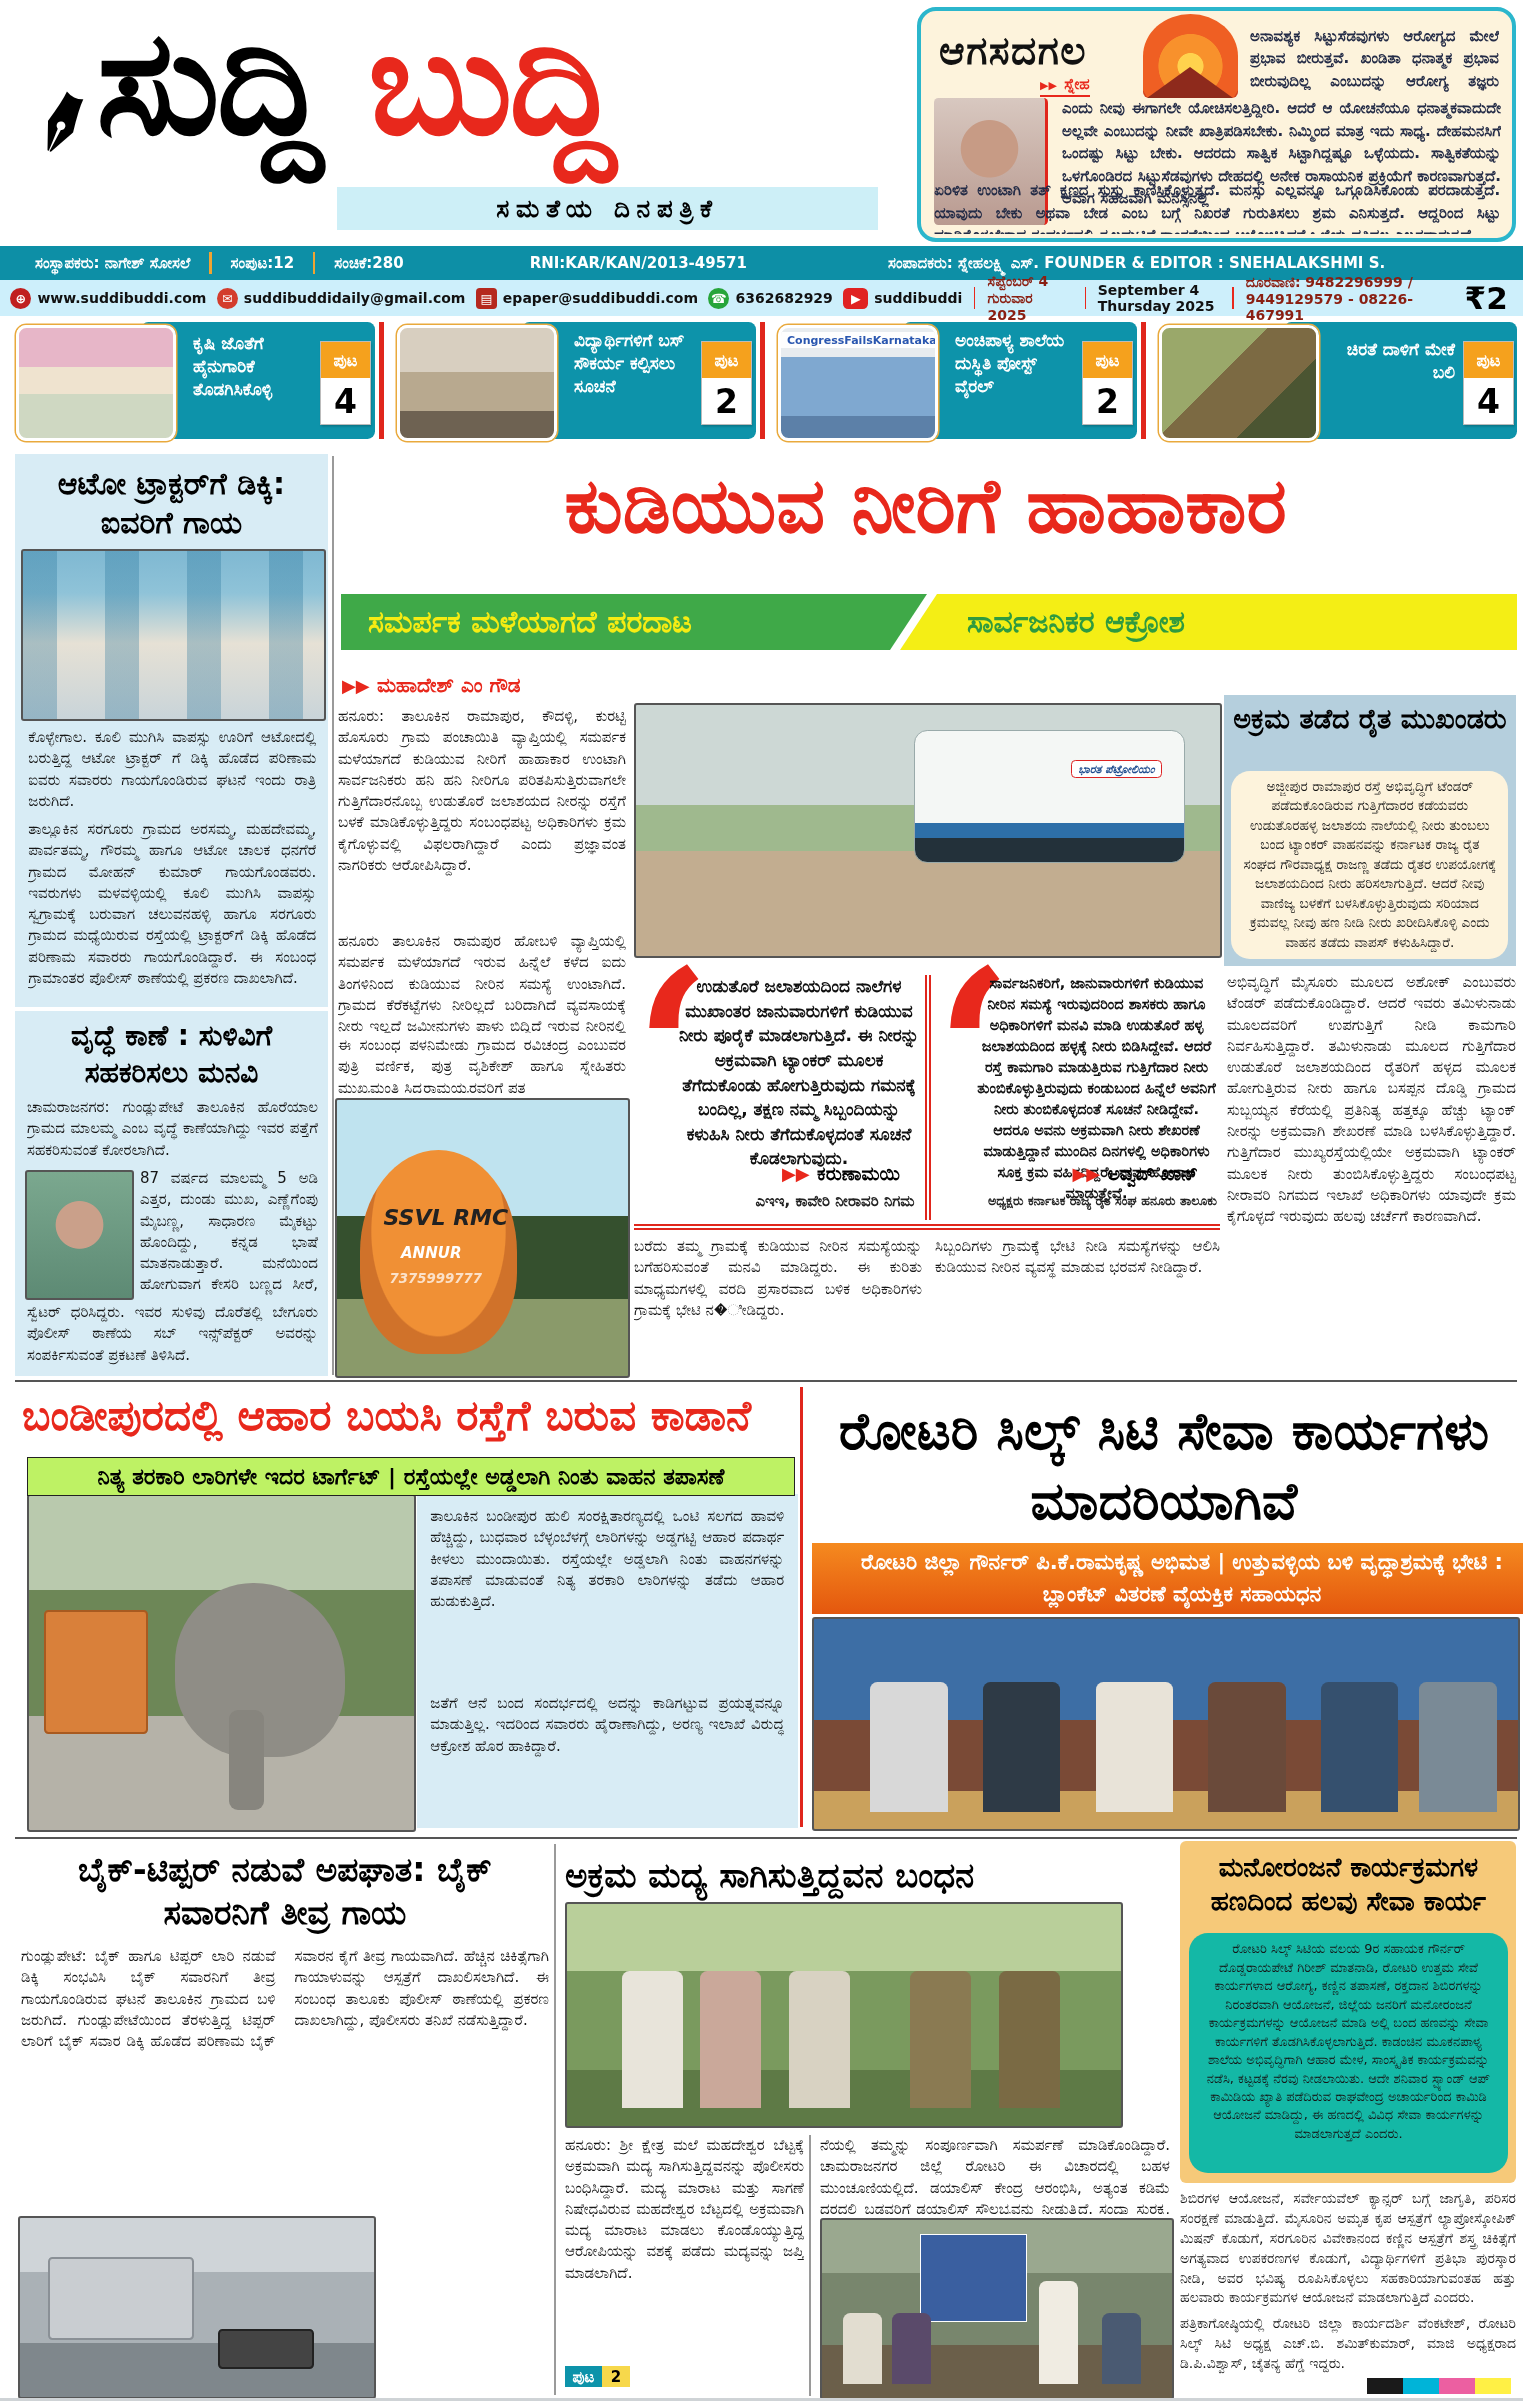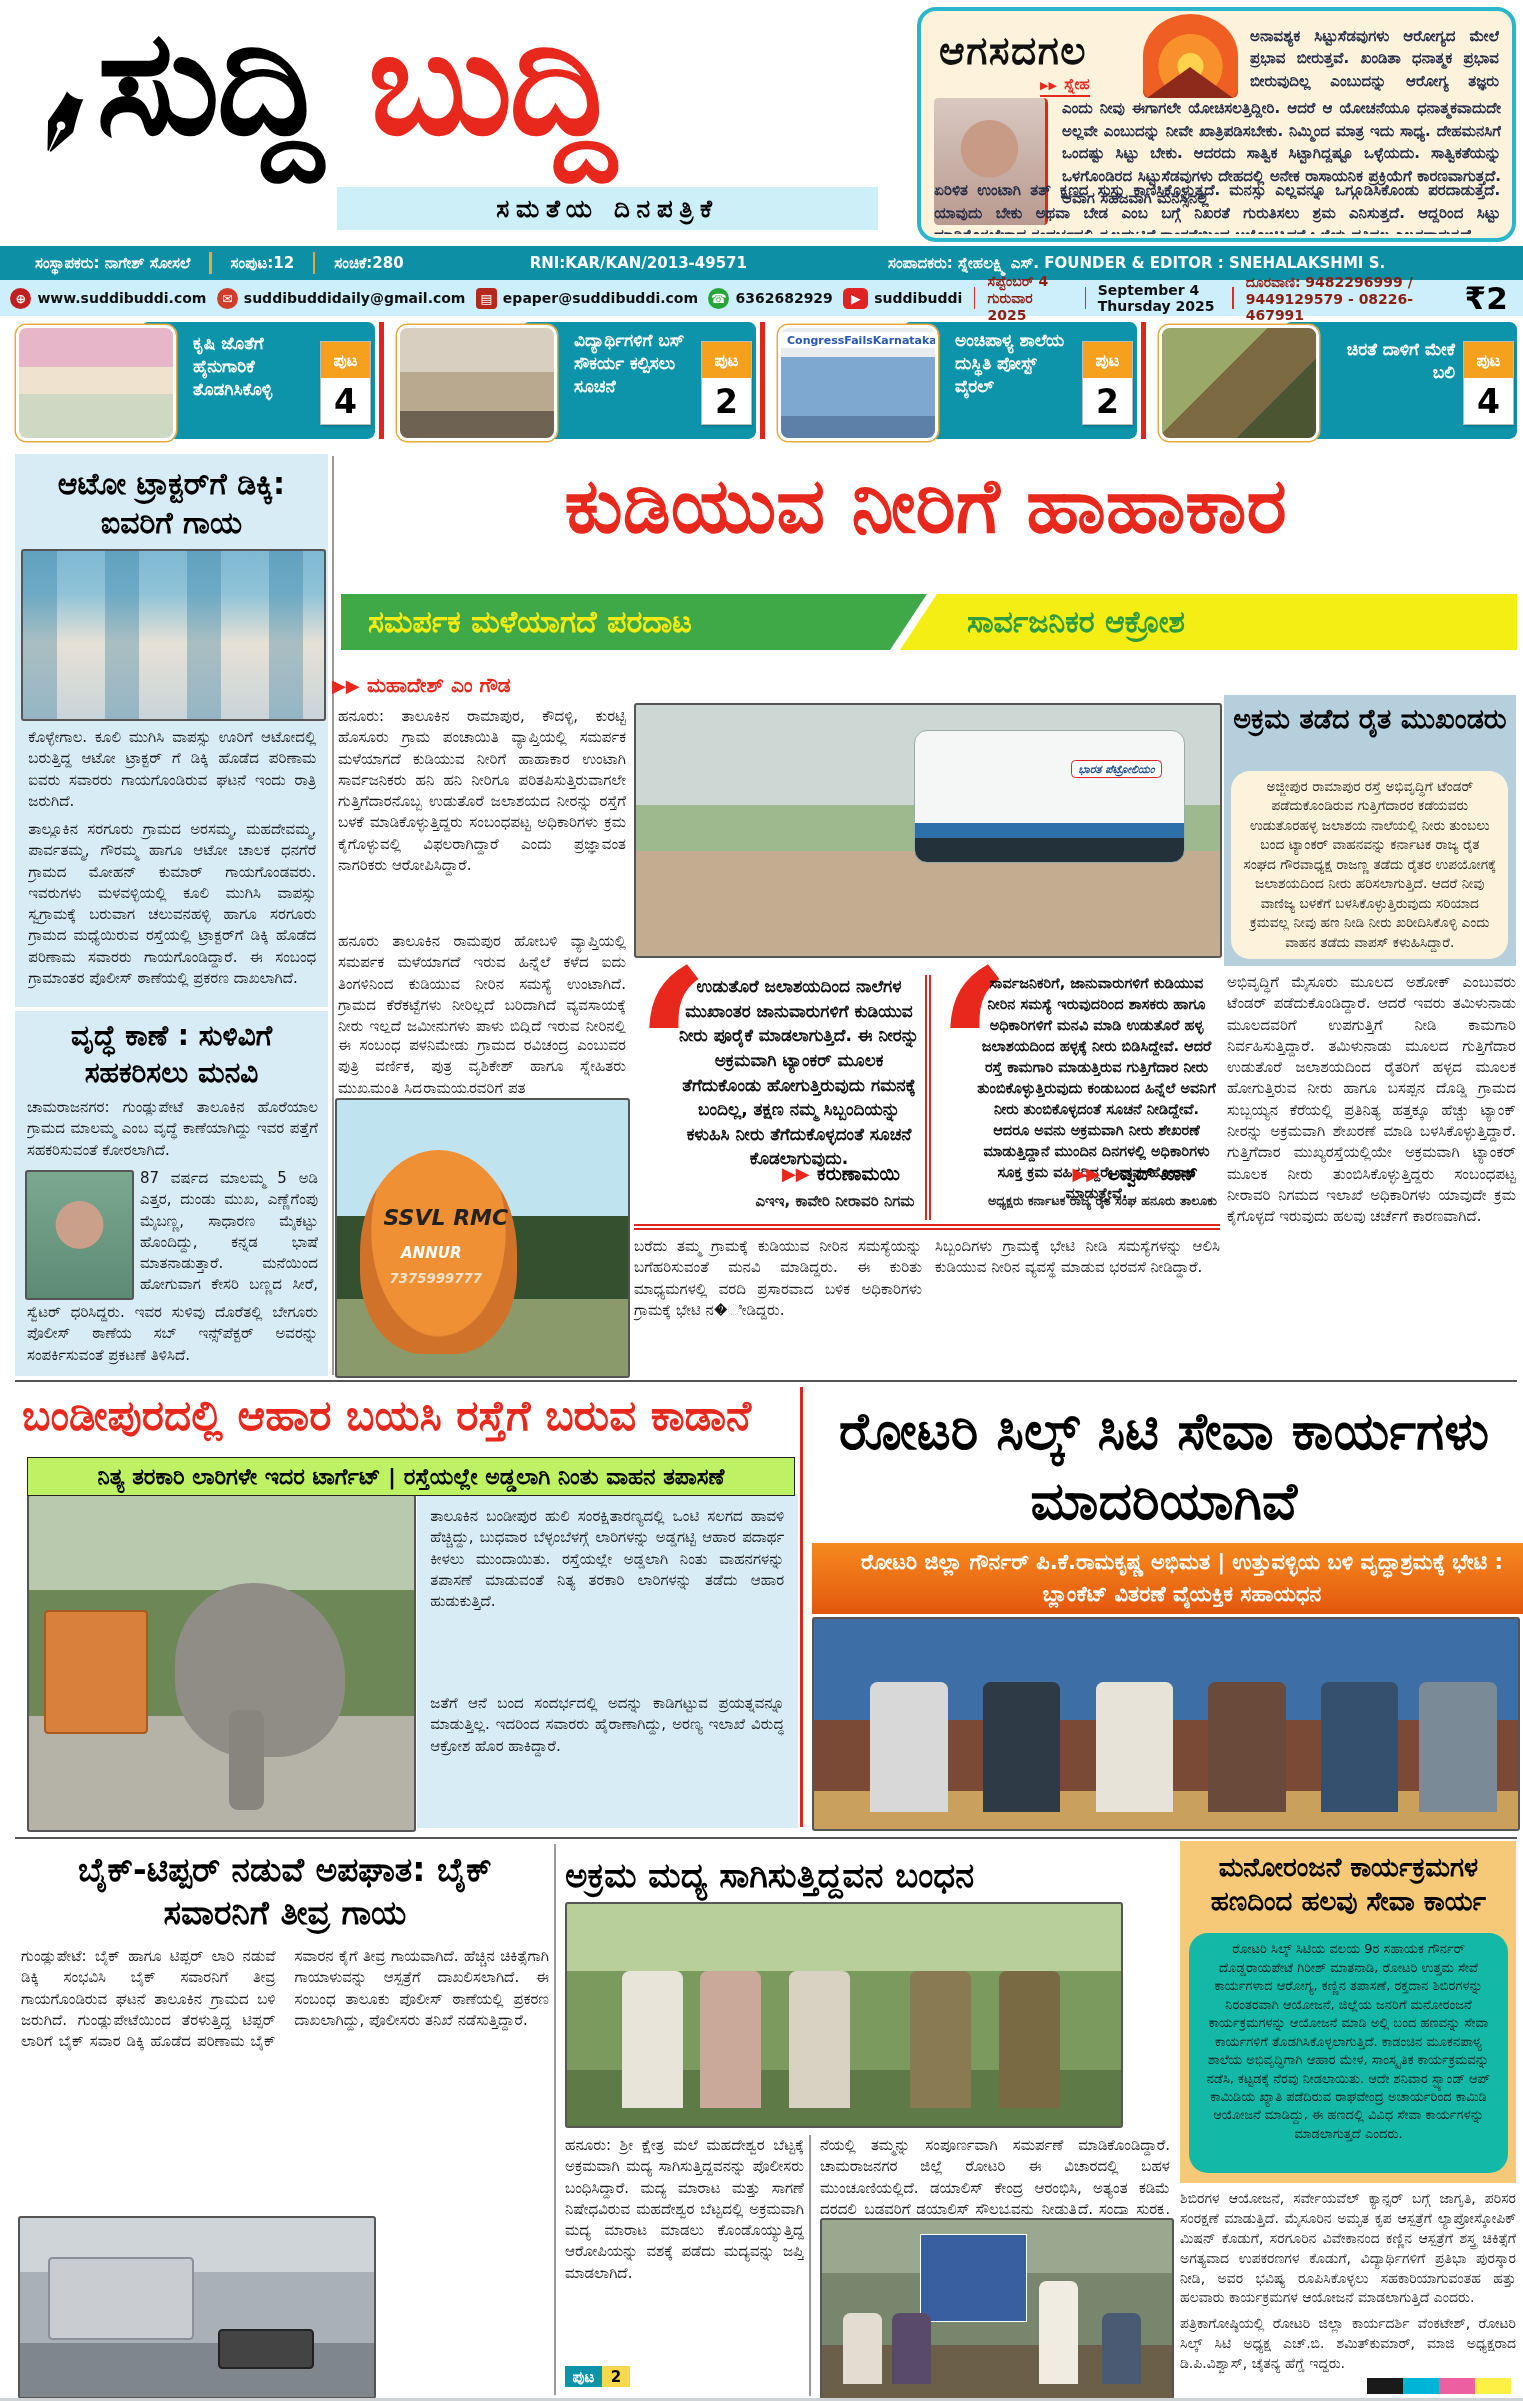--- a/index.html
+++ b/index.html
@@ -212,21 +212,21 @@
 
   <div class="abs" id="main-head" style="left:335px;top:458px;width:1181px;height:130px;">ಕುಡಿಯುವ ನೀರಿಗೆ ಹಾಹಾಕಾರ</div>
 
   <div class="abs strap-left" style="left:341px;top:594px;width:586px;height:56px;">
     <span>ಸಮರ್ಪಕ ಮಳೆಯಾಗದೆ ಪರದಾಟ</span>
   </div>
   <div class="abs strap-right" style="left:900px;top:594px;width:617px;height:56px;">
     <span>ಸಾರ್ವಜನಿಕರ ಆಕ್ರೋಶ</span>
   </div>
 
-  <div class="abs byline" style="left:332px;top:673px;">
+  <div class="abs byline" style="left:342px;top:673px;">
     <span class="ic-arrows"></span><span>ಮಹಾದೇಶ್ ಎಂ ಗೌಡ</span>
   </div>
 
   <div class="abs bodytxt" style="left:338px;top:706px;width:288px;height:222px;">ಹನೂರು: ತಾಲೂಕಿನ ರಾಮಾಪುರ, ಕೌದಳ್ಳಿ, ಕುರಟ್ಟಿ ಹೊಸೂರು ಗ್ರಾಮ ಪಂಚಾಯಿತಿ ವ್ಯಾಪ್ತಿಯಲ್ಲಿ ಸಮರ್ಪಕ ಮಳೆಯಾಗದೆ ಕುಡಿಯುವ ನೀರಿಗೆ ಹಾಹಾಕಾರ ಉಂಟಾಗಿ ಸಾರ್ವಜನಿಕರು ಹನಿ ಹನಿ ನೀರಿಗೂ ಪರಿತಪಿಸುತ್ತಿರುವಾಗಲೇ ಗುತ್ತಿಗೆದಾರನೊಬ್ಬ ಉಡುತೊರೆ ಜಲಾಶಯದ ನೀರನ್ನು ರಸ್ತೆಗೆ ಬಳಕೆ ಮಾಡಿಕೊಳ್ಳುತ್ತಿದ್ದರು ಸಂಬಂಧಪಟ್ಟ ಅಧಿಕಾರಿಗಳು ಕ್ರಮ ಕೈಗೊಳ್ಳುವಲ್ಲಿ ವಿಫಲರಾಗಿದ್ದಾರೆ ಎಂದು ಪ್ರಜ್ಞಾವಂತ ನಾಗರಿಕರು ಆರೋಪಿಸಿದ್ದಾರೆ.</div>
   <div class="abs bodytxt" style="left:338px;top:931px;width:288px;height:102px;">ಹನೂರು ತಾಲೂಕಿನ ರಾಮಪುರ ಹೋಬಳಿ ವ್ಯಾಪ್ತಿಯಲ್ಲಿ ಸಮರ್ಪಕ ಮಳೆಯಾಗದೆ ಇರುವ ಹಿನ್ನೆಲೆ ಕಳೆದ ಐದು ತಿಂಗಳಿನಿಂದ ಕುಡಿಯುವ ನೀರಿ­ನ ಸಮಸ್ಯೆ ಉಂಟಾಗಿದೆ. ಗ್ರಾಮದ ಕೆರೆಕಟ್ಟೆಗಳು ನೀರಿಲ್ಲದೆ ಬರಿದಾಗಿದೆ ವ್ಯವಸಾಯಕ್ಕೆ ನೀರು ಇಲ್ಲದೆ ಜಮೀನುಗಳು ಪಾಳು ಬಿದ್ದಿದೆ ಇರುವ ನೀರಿನಲ್ಲಿ ಬೆಳೆ ಮಾಡಲಾಗಿದ್ದರು ಅಂತರ್ಜಲ ಮಟ್ಟ ದಿನದಿಂದ ದಿನಕ್ಕೆ ಕುಸಿಯುತ್ತಿರುವುದರಿಂದ ಬೆಳೆಗಳೆಲ್ಲ ಒಣಗುತ್ತಿದೆ.</div>
   <div class="abs bodytxt" style="left:338px;top:1035px;width:288px;height:58px;">ಈ ಸಂಬಂಧ ಪಳನಿಮೇಡು ಗ್ರಾಮದ ರವಿಚಂದ್ರ ಎಂಬುವರ ಪುತ್ರಿ ವರ್ಣಿಕ, ಪುತ್ರ ವೃಶಿಕೇಶ್ ಹಾಗೂ ಸ್ನೇಹಿತರು ಮುಖ್ಯಮಂತ್ರಿ ಸಿದ್ದರಾಮಯ್ಯರವರಿಗೆ ಪತ್ರ</div>
 
   <div class="abs photo phborder ph-bp-tanker" style="left:634px;top:703px;width:584px;height:251px;">
     <div class="tanker-body"></div>
     <div class="tanker-label">ಭಾರತ ಪೆಟ್ರೋಲಿಯಂ</div>
@@ -326,21 +326,21 @@
 
   <div class="abs bodytxt" style="left:820px;top:2135px;width:350px;height:79px;">ನೆಯಲ್ಲಿ ತಮ್ಮನ್ನು ಸಂಪೂರ್ಣವಾಗಿ ಸಮರ್ಪಣೆ ಮಾಡಿಕೊಂಡಿದ್ದಾರೆ. ಚಾಮರಾಜನಗರ ಜಿಲ್ಲೆ ರೋಟರಿ ಈ ವಿಚಾರದಲ್ಲಿ ಬಹಳ ಮುಂಚೂಣಿಯಲ್ಲಿದೆ. ಡಯಾಲಿಸ್ ಕೇಂದ್ರ ಆರಂಭಿಸಿ, ಅತ್ಯಂತ ಕಡಿಮೆ ದರದಲ್ಲಿ ಬಡವರಿಗೆ ಡಯಾಲಿಸ್ ಸೌಲಭ್ಯವನ್ನು ನೀಡುತ್ತಿದೆ. ಸಂಧ್ಯಾ ಸುರಕ್ಷ, ಪ್ರತಿ ಮಾಹೆ ಕಣ್ಣಿನ ಉಚಿತ ತಪಾಸಣೆ</div>
   <div class="abs photo phborder ph-meeting" style="left:820px;top:2218px;width:350px;height:178px;">
     <div class="banner"></div>
     <div class="fig" style="left:6%;height:40%;background:#e2ddd0;"></div>
     <div class="fig" style="left:20%;height:40%;background:#5a4a6a;"></div>
     <div class="fig" style="left:62%;height:58%;background:#f0ece2;"></div>
     <div class="fig" style="left:80%;height:40%;background:#4a5a72;"></div>
   </div>
 
-  <div class="abs sand-box" style="left:1180px;top:1841px;width:336px;height:342px;">
+  <div class="abs sand-box" style="left:1180px;top:1841px;width:336px;height:342px;border-radius:6px;">
     <div class="abs art-head" style="left:7.4px;top:10.4px;width:322px;font-size:26px;">ಮನೋರಂಜನೆ ಕಾರ್ಯಕ್ರಮಗಳ ಹಣದಿಂದ ಹಲವು ಸೇವಾ ಕಾರ್ಯ</div>
     <div class="blue-inner abs" style="left:9px;top:92px;width:319px;height:240px;">
       <div class="abs bodytxt" style="left:12px;top:7.4px;width:295px;height:225px;font-size:13px;text-align:center;">ರೋಟರಿ ಸಿಲ್ಕ್ ಸಿಟಿಯ ವಲಯ 9ರ ಸಹಾಯಕ ಗೌರ್ನರ್ ದೊಡ್ಡರಾಯಪೇಟೆ ಗಿರೀಶ್ ಮಾತನಾಡಿ, ರೋಟರಿ ಉತ್ತಮ ಸೇವೆ ಕಾರ್ಯಗಳಾದ ಆರೋಗ್ಯ, ಕಣ್ಣಿನ ತಪಾಸಣೆ, ರಕ್ತದಾನ ಶಿಬಿರಗಳನ್ನು ನಿರಂತರವಾಗಿ ಆಯೋಜನೆ, ಜಿಲ್ಲೆಯ ಜನರಿಗೆ ಮನೋರಂಜನೆ ಕಾರ್ಯಕ್ರಮಗಳನ್ನು ಆಯೋಜನೆ ಮಾಡಿ ಅಲ್ಲಿ ಬಂದ ಹಣವನ್ನು ಸೇವಾ ಕಾರ್ಯಗಳಿಗೆ ತೊಡಗಿಸಿಕೊಳ್ಳಲಾಗುತ್ತಿದೆ. ಕಾಡಂಚಿನ ಮೂಕನಪಾಳ್ಯ ಶಾಲೆಯ ಅಭಿವೃದ್ಧಿಗಾಗಿ ಆಹಾರ ಮೇಳ, ಸಾಂಸ್ಕೃತಿಕ ಕಾರ್ಯಕ್ರಮವನ್ನು ನಡೆಸಿ, ಕಟ್ಟಡಕ್ಕೆ ನೆರವು ನೀಡಲಾಯಿತು. ಆದೇ ಶನಿವಾರ ಸ್ಟ್ಯಾಂಡ್ ಆಪ್ ಕಾಮಿಡಿಯ ಖ್ಯಾತಿ ಪಡೆದಿರುವ ರಾಘವೇಂದ್ರ ಅಚಾರ್ಯರಿಂದ ಕಾಮಿಡಿ ಆಯೋಜನೆ ಮಾಡಿದ್ದು, ಈ ಹಣದಲ್ಲಿ ವಿವಿಧ ಸೇವಾ ಕಾರ್ಯಗಳನ್ನು ಮಾಡಲಾಗುತ್ತದೆ ಎಂದರು.</div>
     </div>
   </div>
   <div class="abs bodytxt" style="left:1180px;top:2189px;width:336px;height:151px;font-size:14px;">ಶಿಬಿರಗಳ ಆಯೋಜನೆ, ಸರ್ವೇಯವೆಲ್ ಕ್ಯಾನ್ಸರ್ ಬಗ್ಗೆ ಜಾಗೃತಿ, ಪರಿಸರ ಸಂರಕ್ಷಣೆ ಮಾಡುತ್ತಿದೆ. ಮೈಸೂರಿನ ಅಮೃತ ಕೃಪ ಆಸ್ಪತ್ರೆಗೆ ಲ್ಯಾಪ್ರೋಸ್ಕೋಪಿಕ್ ಮಿಷನ್ ಕೊಡುಗೆ, ಸರಗೂರಿನ ವಿವೇಕಾನಂದ ಕಣ್ಣಿನ ಆಸ್ಪತ್ರೆಗೆ ಶಸ್ತ್ರ ಚಿಕಿತ್ಸೆಗೆ ಅಗತ್ಯವಾದ ಉಪಕರಣಗಳ ಕೊಡುಗೆ, ವಿದ್ಯಾರ್ಥಿಗಳಿಗೆ ಪ್ರತಿಭಾ ಪುರಸ್ಕಾರ ನೀಡಿ, ಅವರ ಭವಿಷ್ಯ ರೂಪಿಸಿಕೊಳ್ಳಲು ಸಹಕಾರಿಯಾಗುವಂತಹ ಹತ್ತು ಹಲವಾರು ಕಾರ್ಯಕ್ರಮಗಳ ಆಯೋಜನೆ ಮಾಡಲಾಗುತ್ತಿದೆ ಎಂದರು.</div>
   <div class="abs bodytxt" style="left:1180px;top:2314px;width:336px;height:82px;font-size:14px;">ಪತ್ರಿಕಾಗೋಷ್ಠಿಯಲ್ಲಿ ರೋಟರಿ ಜಿಲ್ಲಾ ಕಾರ್ಯದರ್ಶಿ ವೆಂಕಟೇಶ್, ರೋಟರಿ ಸಿಲ್ಕ್ ಸಿಟಿ ಅಧ್ಯಕ್ಷ ಎಚ್.ಬಿ. ಶಮಿತ್‌ಕುಮಾರ್, ಮಾಜಿ ಅಧ್ಯಕ್ಷರಾದ ಡಿ.ಪಿ.ವಿಶ್ವಾಸ್, ಚೈತನ್ಯ ಹೆಗ್ಡೆ ಇದ್ದರು.</div>
 
   <div class="abs" style="left:0;top:2398px;width:1524px;height:3px;background:#cfd3d6;"></div>
   <div class="abs" style="left:1367px;top:2378px;">

